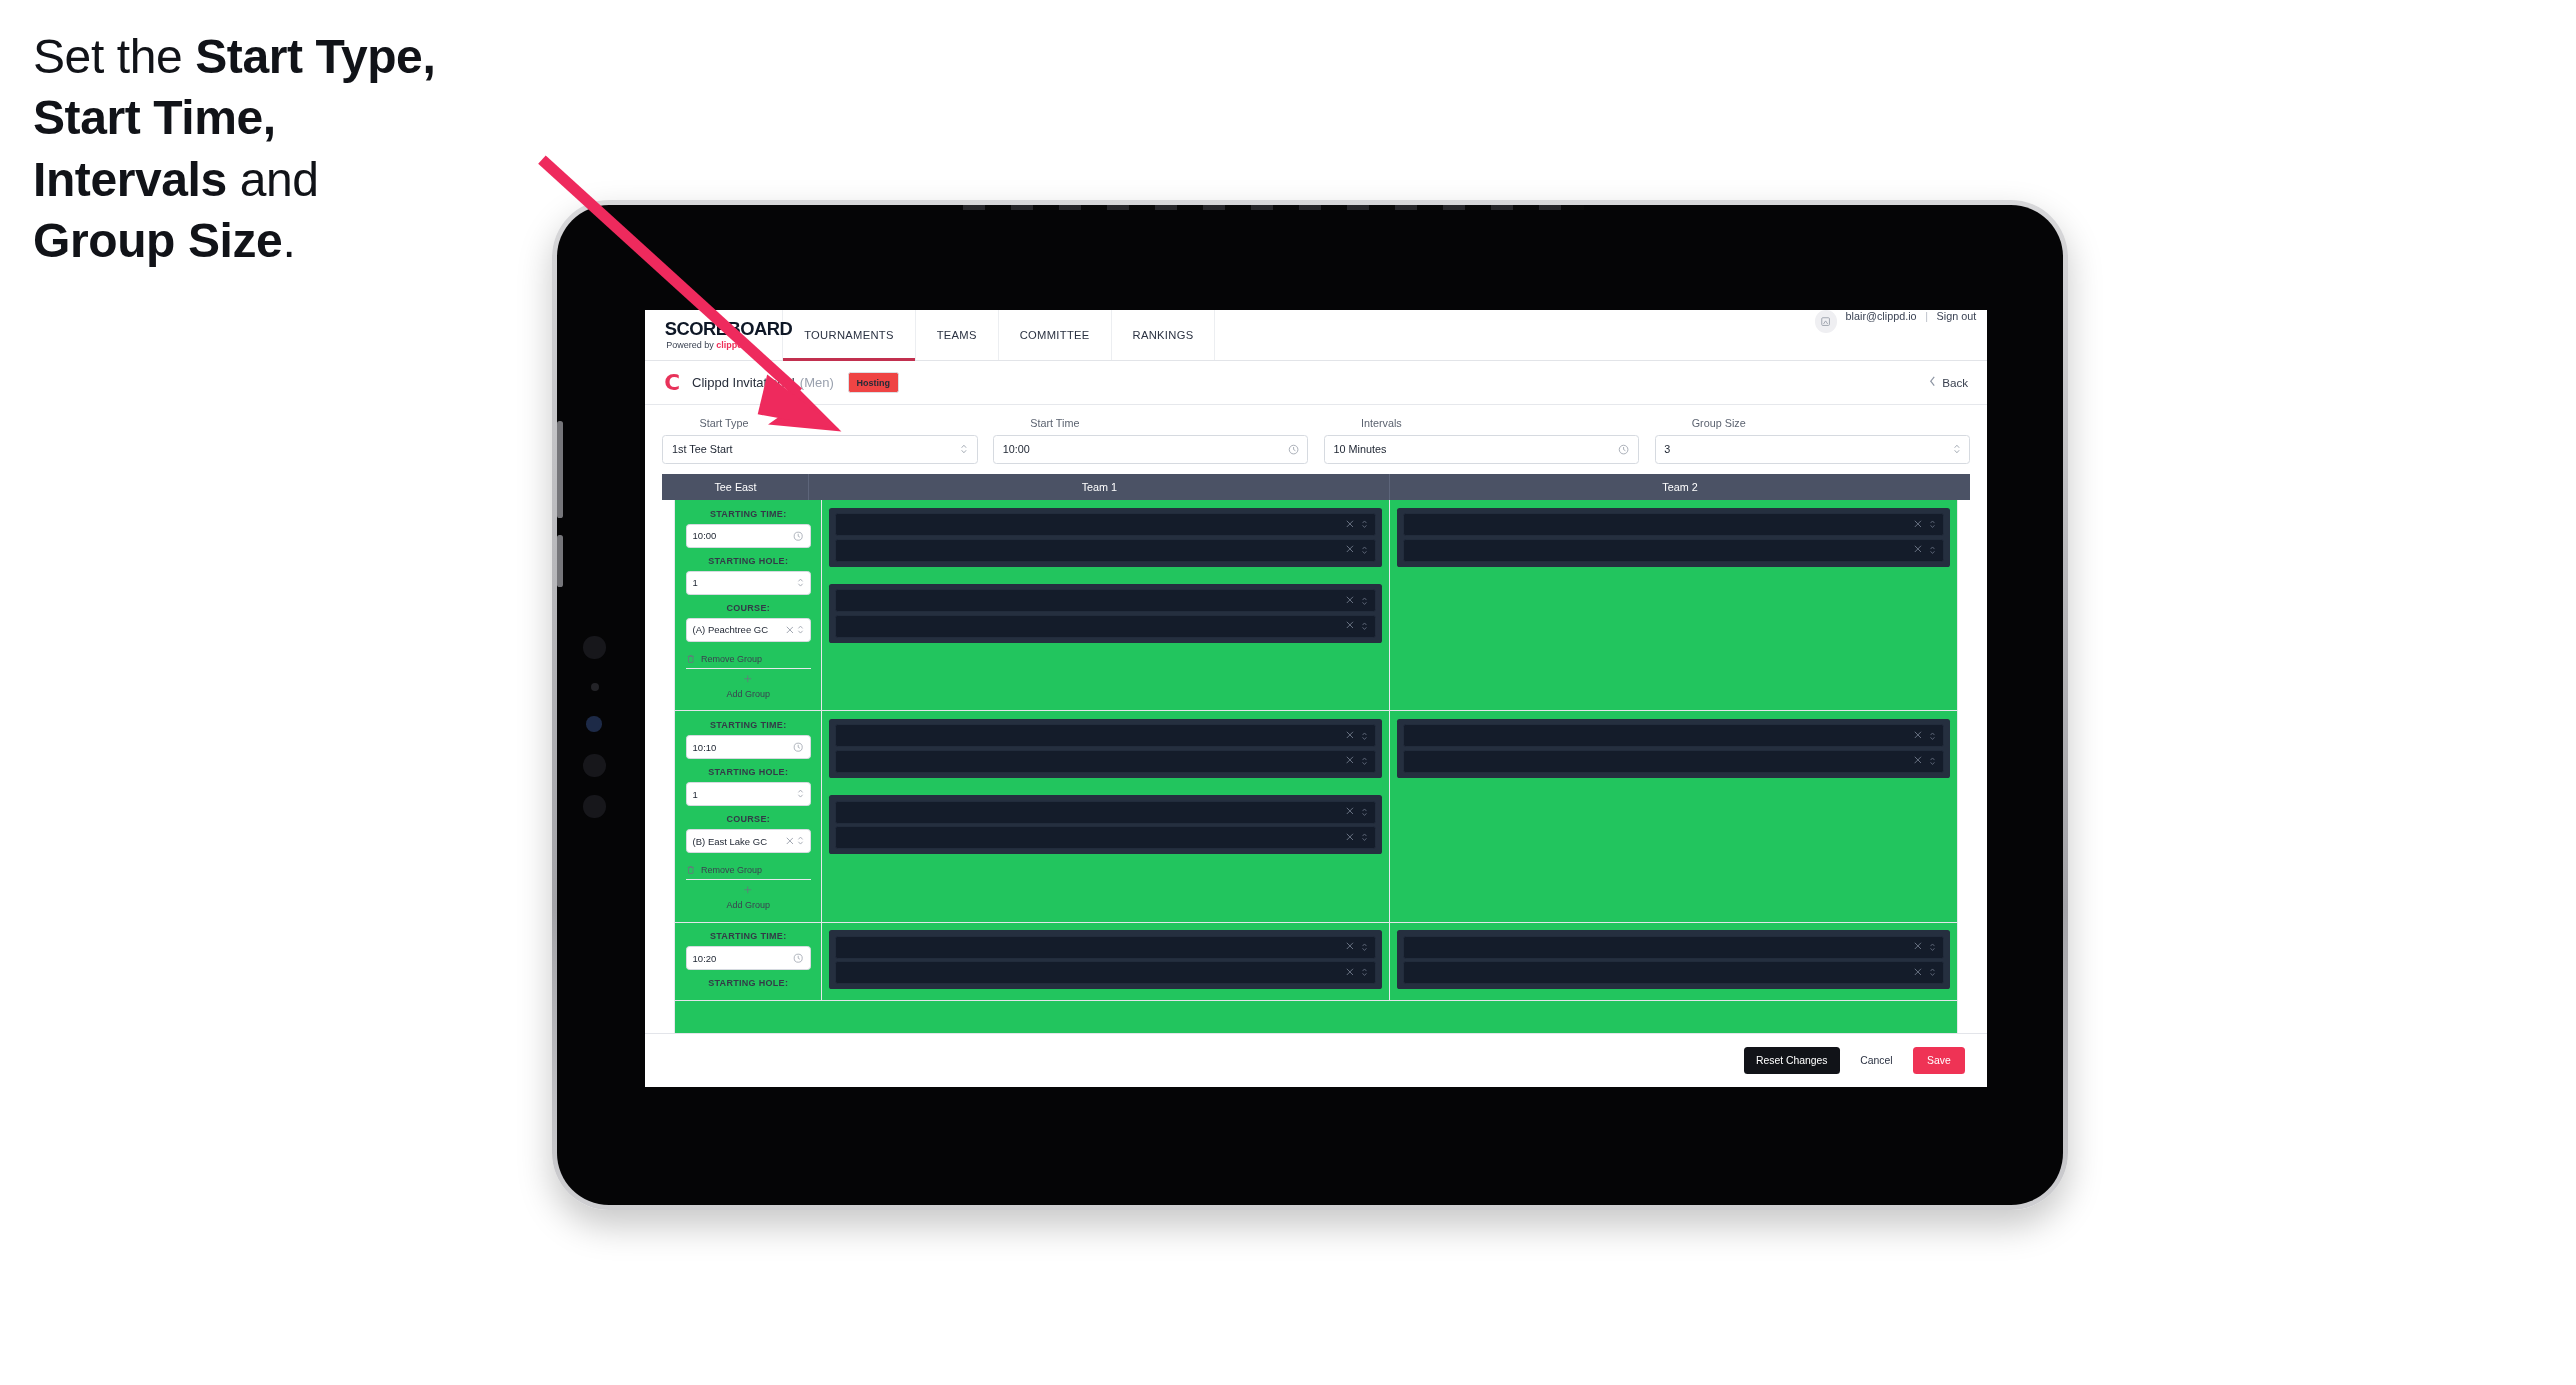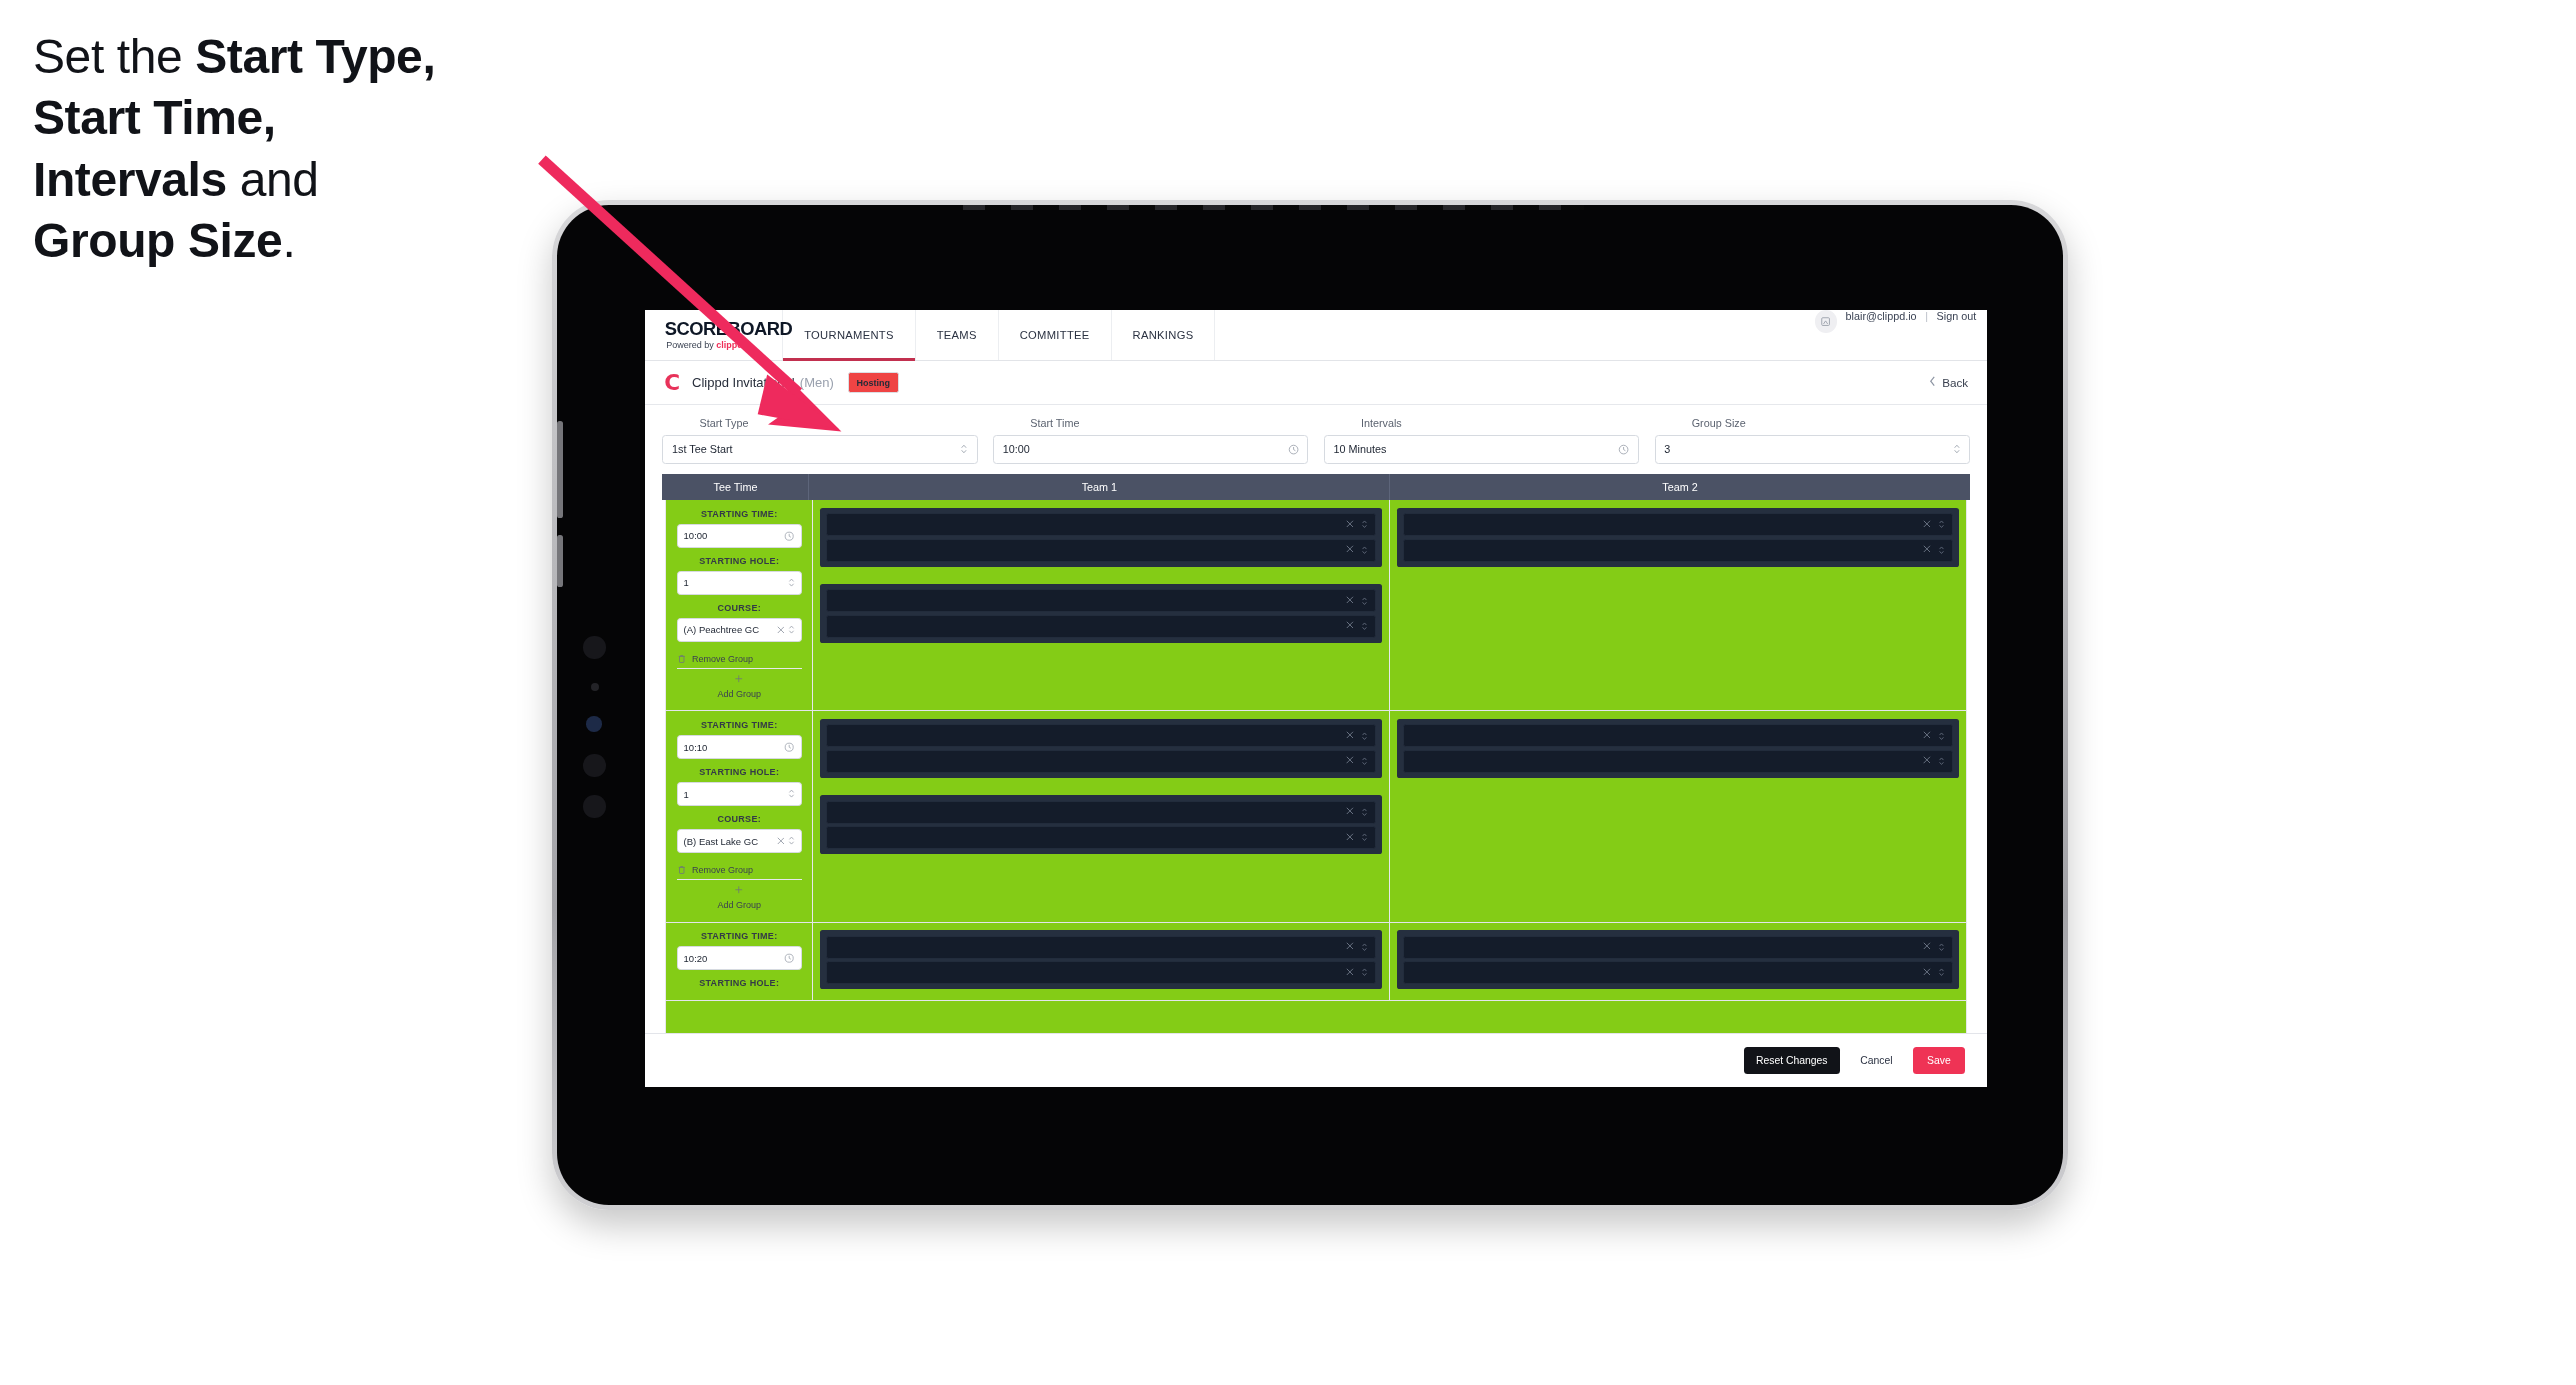--- a/index.html
+++ b/index.html
@@ -217,25 +217,25 @@
   #tbl-head > div {
     display: flex; align-items: center; justify-content: center;
   }
   .col-tee  { width: 147px; flex: 0 0 147px; border-right: 0.9px solid #5d657a; }
   .col-team { flex: 1 1 0; border-right: 0.9px solid #5d657a; }
   .col-team:last-child { border-right: none; }
 
   
   #tbl-body {
     flex: 1 1 auto;
-    margin: 0 20px;
+    margin: 0 29px;
     border-left: 0.9px solid #e6e8ec;
     border-right: 0.9px solid #e6e8ec;
     overflow: hidden;
-    background: #84cc16;
+    background: #22c55e;
   }
   .tee-row {
     display: flex;
     border-bottom: 0.9px solid #e3e5ea;
     min-height: 8.6px;
   }
   .tee-cell {
     width: 147px; flex: 0 0 147px;
     border-right: 0.9px solid #e6e8ec;
     padding: 8.6px 10.4px 7px 10.4px;
@@ -450,21 +450,21 @@
               <svg width="7.8" height="12" viewBox="0 0 10 16" fill="none" stroke="#9aa1ab" stroke-width="1.2">
                   <path d="M2 6.3 L5 3 L8 6.3"></path>
                   <path d="M2 9.7 L5 13 L8 9.7"></path>
                 </svg>
             </span>
           </div>
         </div>
       </div>
 
       <div id="tbl-head">
-        <div class="col-tee">Tee Time</div>
+        <div class="col-tee">Tee East</div>
         <div class="col-team">Team 1</div>
         <div class="col-team">Team 2</div>
       </div>
 
       <div id="tbl-body">
           <div class="tee-row">
             <div class="tee-cell">
               <div class="mini-label">STARTING TIME:</div>
               <div class="mini-ctrl">
                 <span class="v">10:00</span>

